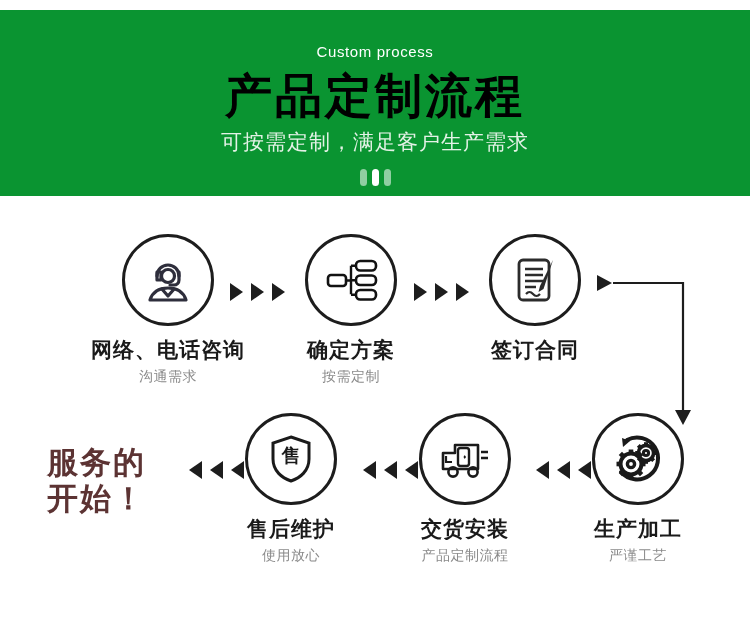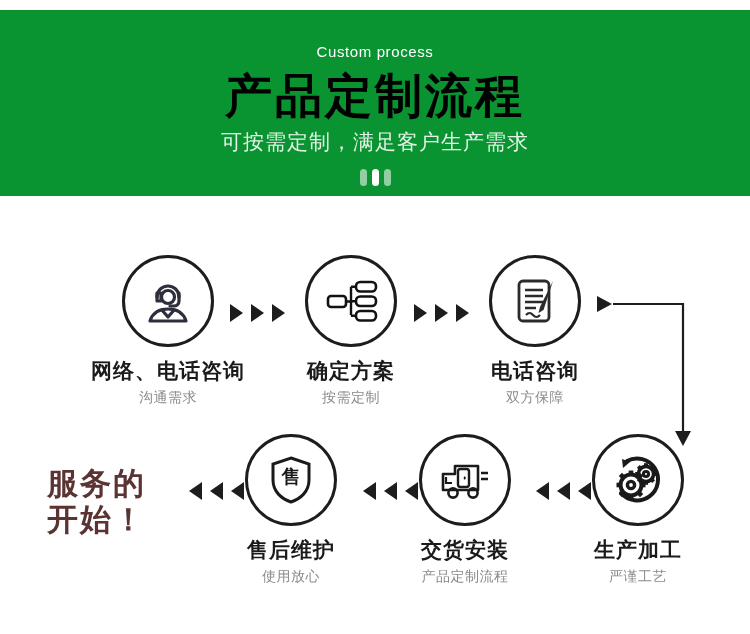--- a/index.html
+++ b/index.html
@@ -33,21 +33,21 @@
     font-size:21px;color:#e3f2e6;font-weight:400;
     letter-spacing:1px;line-height:1;white-space:nowrap;
   }
   #bars{
     margin-top:17px;display:flex;gap:5px;align-items:center;
   }
   #bars i{display:block;width:7px;height:17px;border-radius:4px;background:#ffffff;opacity:.55;}
   #bars i.mid{opacity:1;}
 
   
-  #flow{position:absolute;left:0;top:201px;width:750px;height:334px;}
+  #flow{position:absolute;left:0;top:180px;width:750px;height:334px;}
 
   .node{position:absolute;text-align:center;width:190px;}
   .circle{
     width:92px;height:92px;border-radius:50%;
     border:3px solid #1d1d1d;
     margin:0 auto;
     display:flex;align-items:center;justify-content:center;
     box-sizing:border-box;background:#fff;
   }
   .lbl{
@@ -138,22 +138,21 @@
 
   <div class="node" style="left:440px;top:54px;">
     <div class="circle">
       <svg width="56" height="56" viewBox="0 0 56 56">
         <rect x="12" y="8" width="30" height="40" rx="4" fill="none" stroke="#2b2b2b" stroke-width="2.8"></rect>
         <path d="M18 17 h18 M18 23 h18 M18 29 h18 M18 35 h11" stroke="#2b2b2b" stroke-width="2.4" fill="none"></path>
         <path d="M19 42 q3.5-4 7 0 t7 0" fill="none" stroke="#2b2b2b" stroke-width="2.2"></path>
         <path d="M46 8 L33 34 l-1.5 6 l5-3 z" fill="#2b2b2b"></path>
       </svg>
     </div>
-    <div class="lbl">电话咨询</div>
-    <div class="sub">双方保障</div>
+    <div class="lbl">签订合同</div>
   </div>
 
   <svg id="connector" width="100" height="155" viewBox="0 0 100 155">
     <path d="M18 11 H88 V140" fill="none" stroke="#1d1d1d" stroke-width="2.2"></path>
     <path d="M2 3 L17 11 L2 19 z" fill="#1d1d1d"></path>
     <path d="M80 138 L88 153 L96 138 z" fill="#1d1d1d"></path>
   </svg>
 
   <div id="start-badge">
     <div>服务的</div>

